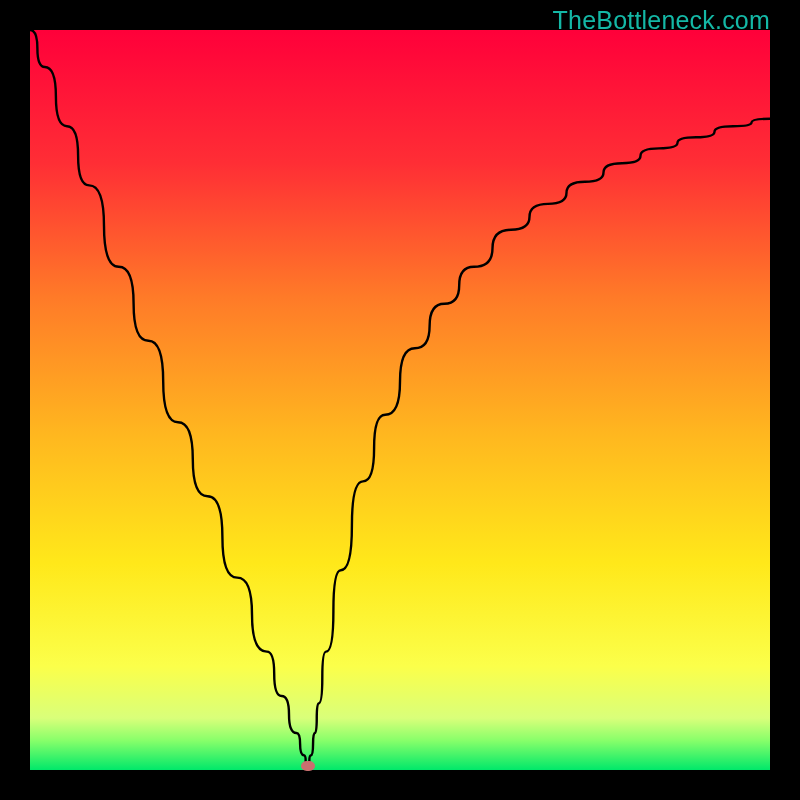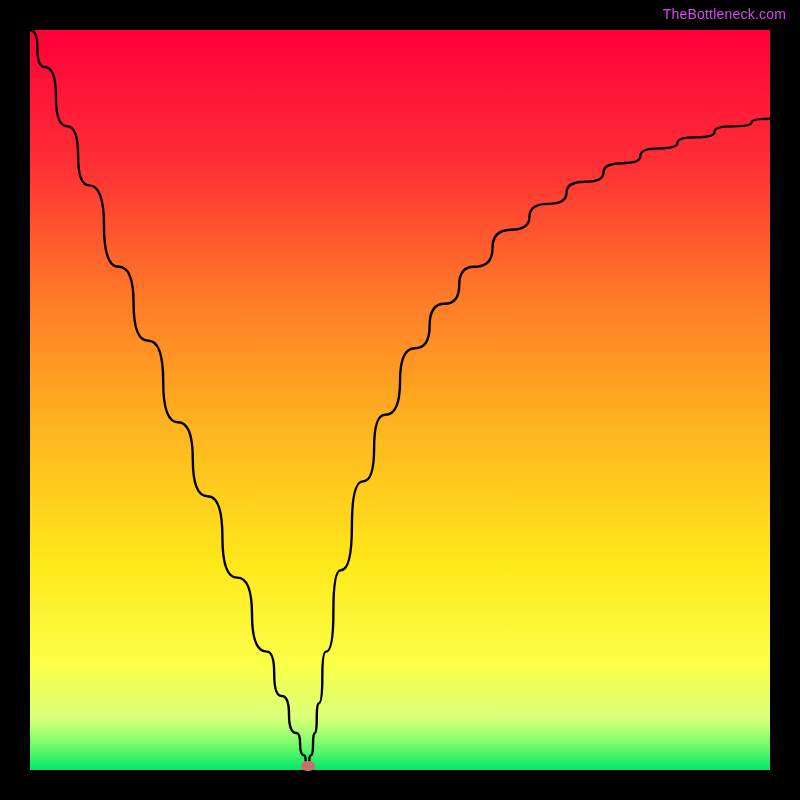--- a/index.html
+++ b/index.html
@@ -22,23 +22,23 @@
   .plot-area {
     position: absolute;
     left: 0;
     top: 0;
     width: 740px;
     height: 740px;
   }
   .watermark {
     position: absolute;
     top: 6px;
-    right: 14px;
-    color: #d946ef;
-    font-size: 14px;
+    right: 30px;
+    color: #14b8a6;
+    font-size: 25px;
     letter-spacing: 0.2px;
     font-weight: 400;
     user-select: none;
   }
   .marker {
     position: absolute;
     width: 14px;
     height: 10px;
     background: #c96f6f;
     border-radius: 50% / 60%;

